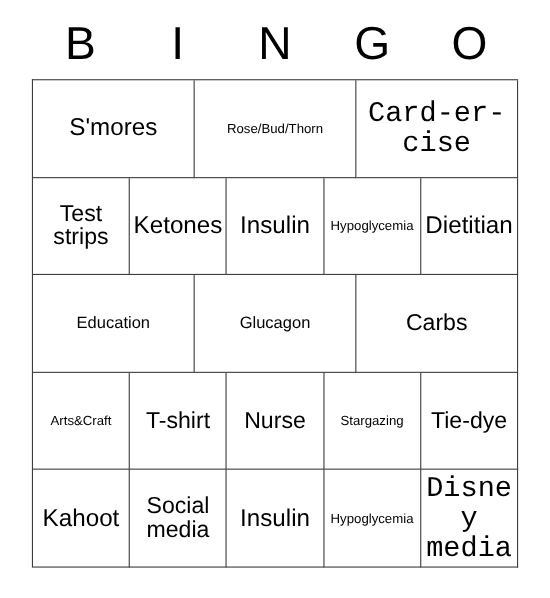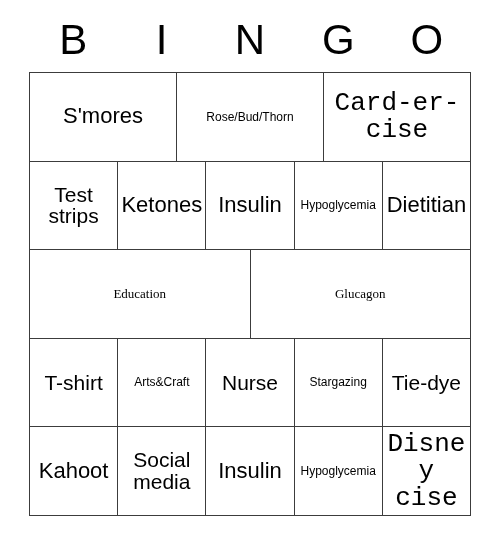--- a/index.html
+++ b/index.html
@@ -70,21 +70,21 @@
     line-height: 1.04;
     word-break: normal;
     overflow-wrap: break-word;
     hyphens: none;
   }
 
   
   .sz-xl  { font-size: 21px; text-align: center; }
   .sz-lg  { font-size: 26px; font-family: Liberation Mono, monospace; }
   .sz-md  { font-size: 22px; }
-  .sz-sm  { font-size: 13px; font-family: Liberation Serif, serif; }
+  .sz-sm  { font-size: 15px; }
   .sz-xs  { font-size: 12px; }
   .sz-xxs { font-size: 12px; }
 
   .free-cell .cell-text { font-size: 30px; }
 </style>
 </head>
 <body>
 
 <div id="bingo-card">
 
@@ -128,28 +128,31 @@
         </div>
     </div>
 
     <div class="grid-row">
       <div class="cell">
           <span class="cell-text sz-sm">Education</span>
         </div>
       <div class="cell">
           <span class="cell-text sz-sm">Glucagon</span>
         </div>
+      <div class="cell">
+          <span class="cell-text sz-xl">Carbs</span>
+        </div>
     </div>
 
     <div class="grid-row">
       <div class="cell">
-          <span class="cell-text sz-xl">T-shirt</span>
+          <span class="cell-text sz-xs">Arts&amp;Craft</span>
         </div>
       <div class="cell">
-          <span class="cell-text sz-xs">Arts&amp;Craft</span>
+          <span class="cell-text sz-xl">T-shirt</span>
         </div>
       <div class="cell">
           <span class="cell-text sz-xl">Nurse</span>
         </div>
       <div class="cell">
           <span class="cell-text sz-xs">Stargazing</span>
         </div>
       <div class="cell">
           <span class="cell-text sz-xl">Tie-dye</span>
         </div>
@@ -162,18 +165,18 @@
       <div class="cell">
           <span class="cell-text sz-xl">Social media</span>
         </div>
       <div class="cell">
           <span class="cell-text sz-md">Insulin</span>
         </div>
       <div class="cell">
           <span class="cell-text sz-xxs">Hypoglycemia</span>
         </div>
       <div class="cell">
-          <span class="cell-text sz-lg">Disney cise</span>
+          <span class="cell-text sz-lg">Disney media</span>
         </div>
     </div>
 
   </div>
 </div>
 
 </body></html>

